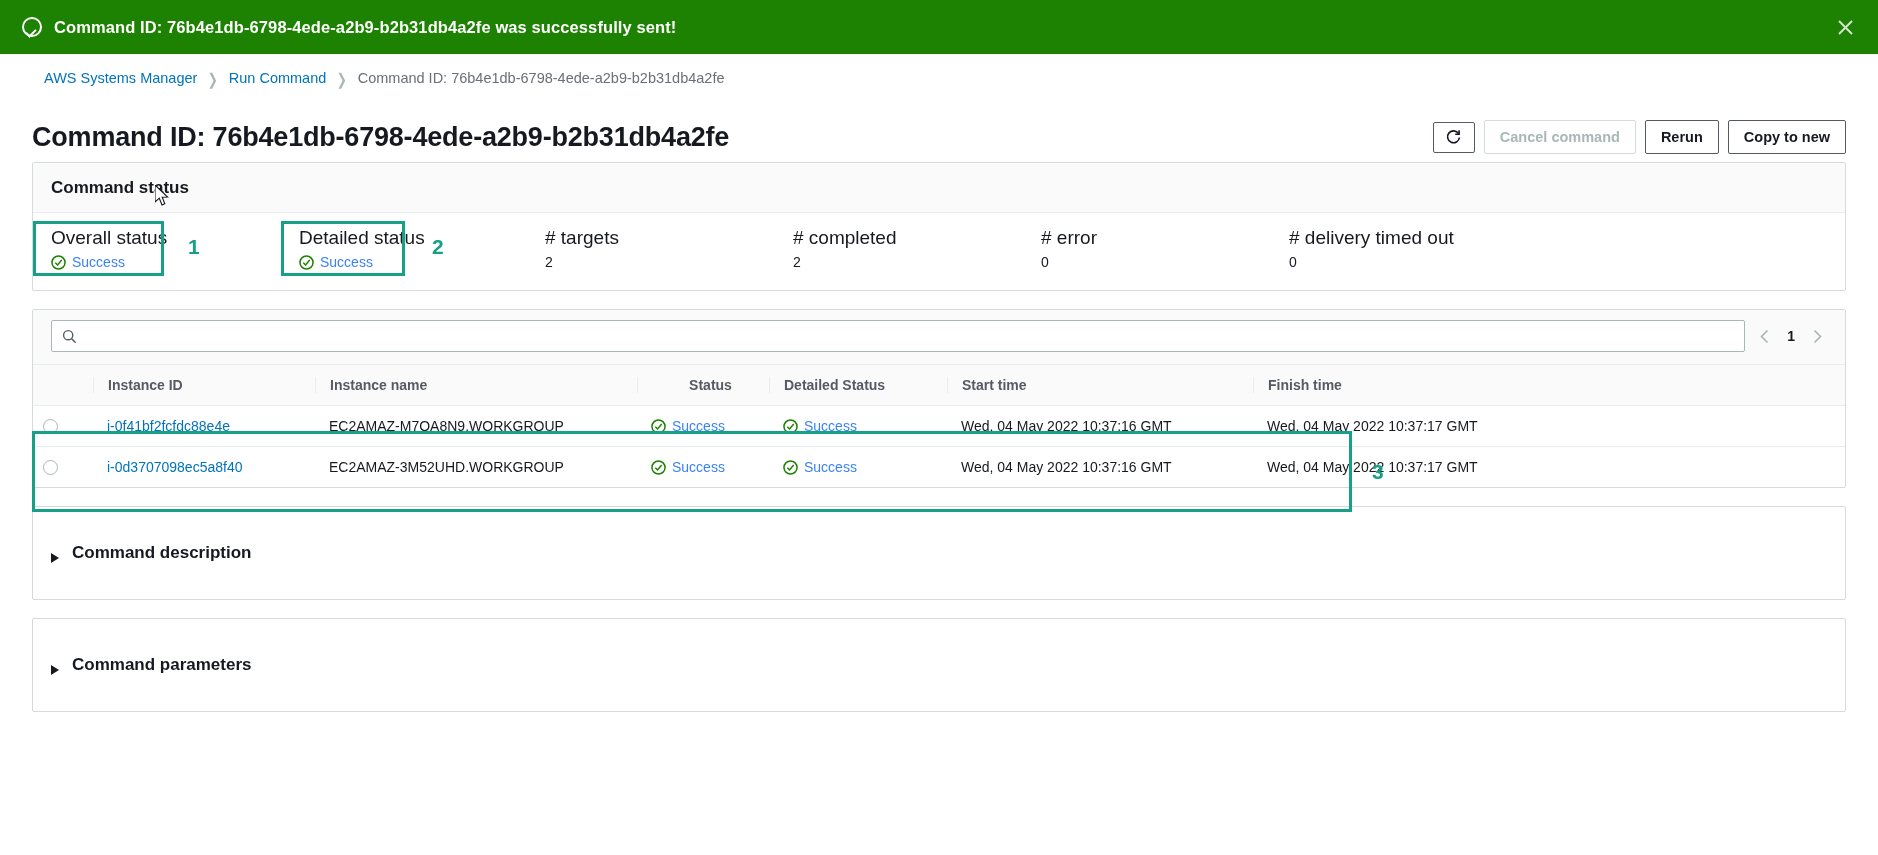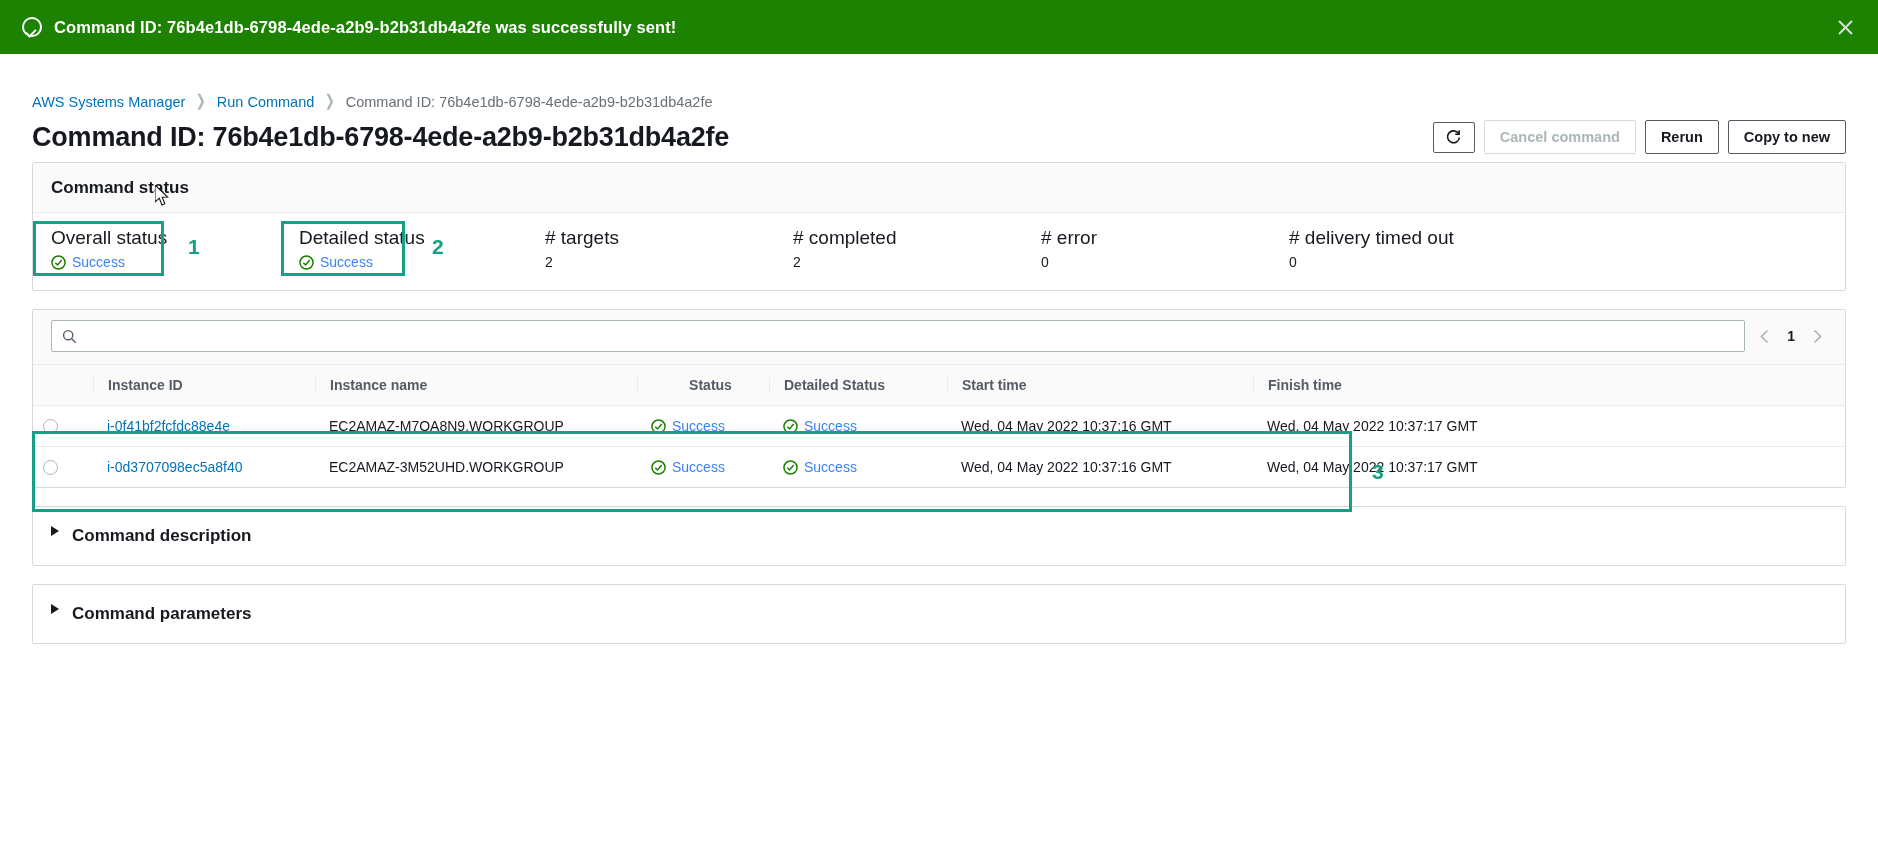--- a/index.html
+++ b/index.html
@@ -37,22 +37,22 @@
   .banner-close {
     position: absolute; right: 20px; top: 50%; transform: translateY(-50%);
     width: 26px; height: 26px; cursor: pointer;
     display: flex; align-items: center; justify-content: center;
   }
   .banner-close svg { display: block; }
 
   
   .breadcrumb {
     height: 40px;
-    display: flex; align-items: flex-end;
-    padding: 0 32px;
+    display: flex; align-items: flex-start;
+    padding: 0 44px;
     margin-top: 16px;
     font-size: 14.5px;
     gap: 9px;
   }
   .crumb-link { color: #0073bb; cursor: pointer; }
   .crumb-current { color: #687078; }
   .crumb-sep {
     color: #aab7b8; font-size: 16px; display: inline-block;
     transform: scaleX(.75);
   }
@@ -201,22 +201,22 @@
     cursor: pointer;
   }
   .link { color: #0073bb; cursor: pointer; }
 
   
   .collapsible {
     margin: 0 32px 18px 32px;
     background: #fff;
     border: 1px solid #d5dbdb;
     border-radius: 2px;
-    padding: 19px 18px;
-    display: flex; align-items: flex-start; gap: 13px;
+    padding: 36px 18px;
+    display: flex; align-items: flex-end; gap: 13px;
     cursor: pointer;
   }
   .tri {
     width: 0; height: 0;
     border-left: 8px solid #16191f;
     border-top: 5.5px solid transparent;
     border-bottom: 5.5px solid transparent;
   }
   .collapsible-title { font-size: 17px; font-weight: bold; color: #16191f; }
 

